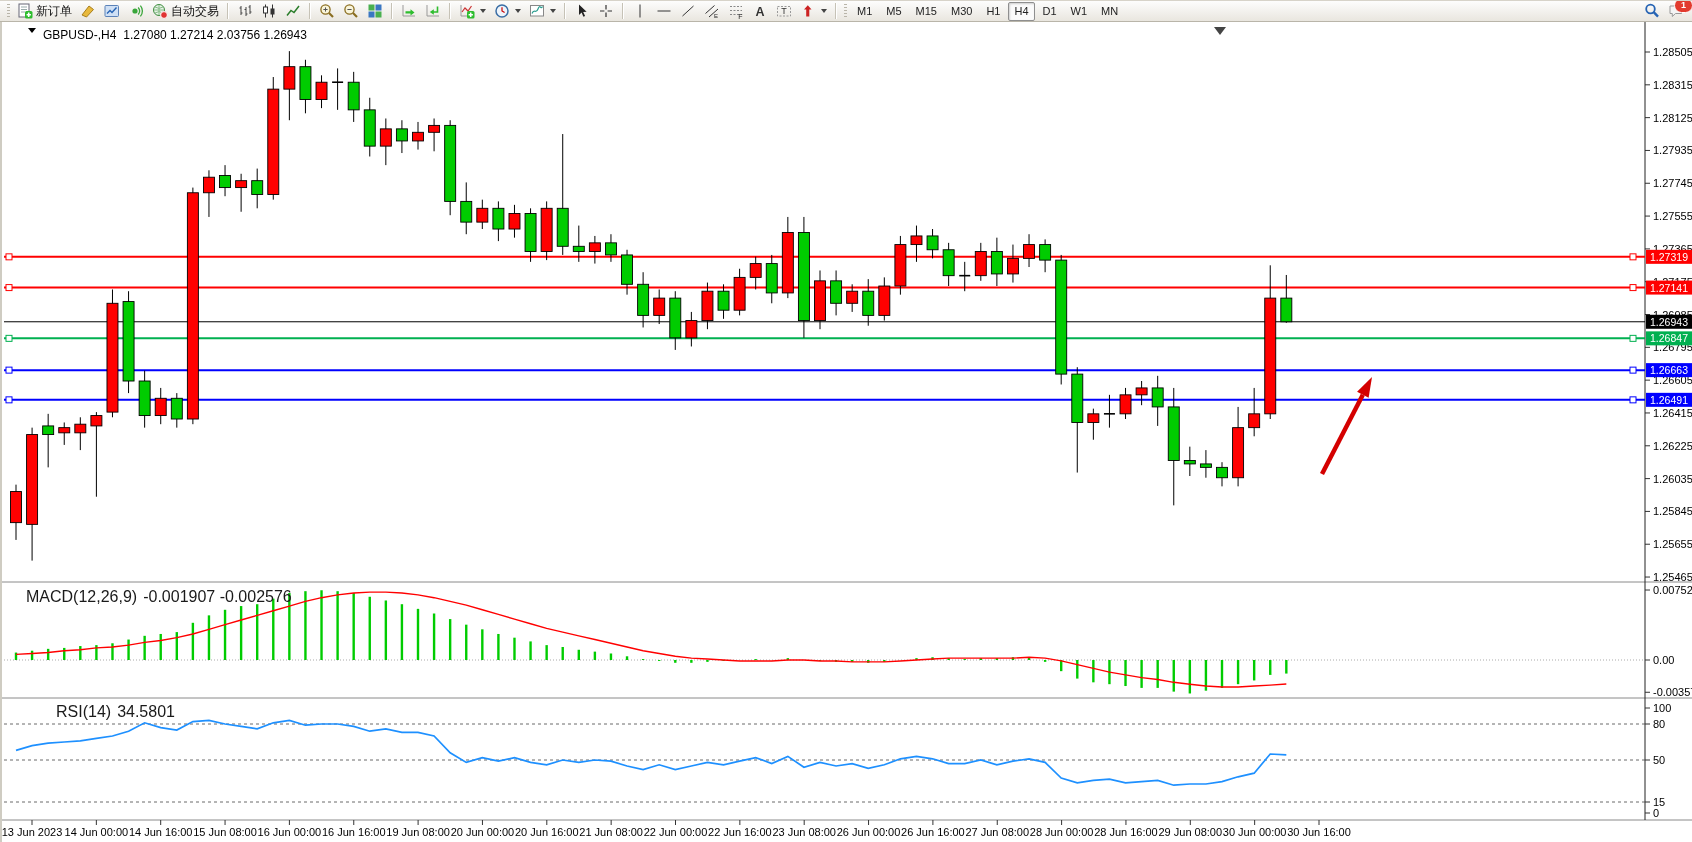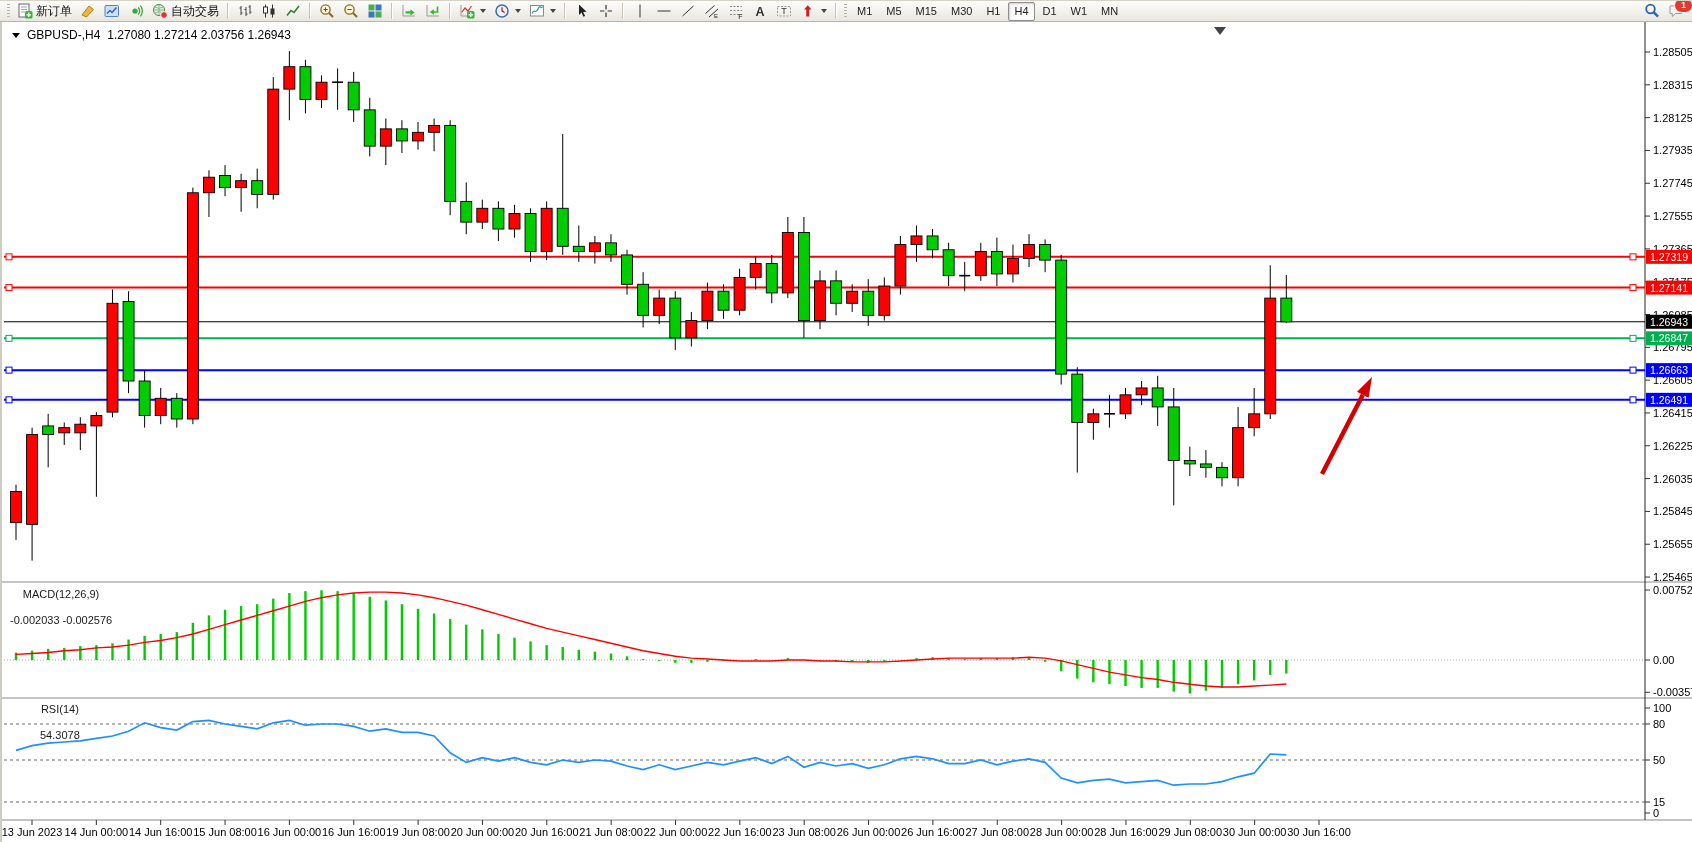--- a/index.html
+++ b/index.html
@@ -18,23 +18,23 @@
   .tf-btn{font-size:11px;color:#222;padding:0 5px;height:17px;line-height:17px;border:1px solid transparent;border-radius:2px;margin:2px 1px;}
   .tf-active{background:#fbfbfb;border:1px solid #8f8f8f;box-shadow:inset 1px 1px 2px rgba(0,0,0,.18);}
   .spacer{flex:1;}
   .chat-wrap{position:relative;}
   .badge{position:absolute;top:-4px;right:-6px;min-width:13px;height:13px;border-radius:8px;background:#e23b2e;border:1px solid #fff;
          color:#fff;font-size:9px;line-height:13px;text-align:center;padding:0 2px;font-weight:bold;}
   
   #chart-window{position:absolute;left:0;top:21px;width:1692px;height:821px;background:#fff;
                 box-sizing:border-box;border-left:2px solid #cfccc2;}
   #chart-svg{position:absolute;left:0;top:0;}
-  .overlay{position:absolute;font-size:12px;color:#000;display:flex;align-items:center;gap:7px;z-index:3;}
+  .overlay{position:absolute;font-size:12px;color:#000;display:flex;gap:7px;z-index:3;margin-left:16px;}
   .tri-down{width:0;height:0;border-left:4px solid transparent;border-right:4px solid transparent;border-top:5px solid #000;}
-  .ind-label{font-size:11px;color:#1a1a1a;gap:14px;flex-direction:column;}
+  .ind-label{font-size:16px;color:#1a1a1a;gap:6px;}
   svg text{font-family:"Liberation Sans",sans-serif;}
 </style>
 </head>
 <body>
 
 <div id="app">
   <div id="toolbar">
       <span class="grip"></span>
       <span class="tb-btn">
         <span>
@@ -668,21 +668,21 @@
       </svg>
 
     <div class="overlay" style="left:10px;top:6px;">
       <span class="tri-down"></span>
       <span>GBPUSD-,H4</span>
       <span>1.27080 1.27214 2.03756 1.26943</span>
     </div>
 
     <div class="overlay ind-label" style="left:8px;top:566px;">
       <span>MACD(12,26,9)</span>
-      <span>-0.002033 -0.002576</span>
+      <span>-0.001907 -0.002576</span>
     </div>
 
     <div class="overlay ind-label" style="left:8px;top:681px;padding-left:30px;">
       <span>RSI(14)</span>
-      <span>54.3078</span>
+      <span>34.5801</span>
     </div>
   </div>
 </div>
 
 </body></html>

